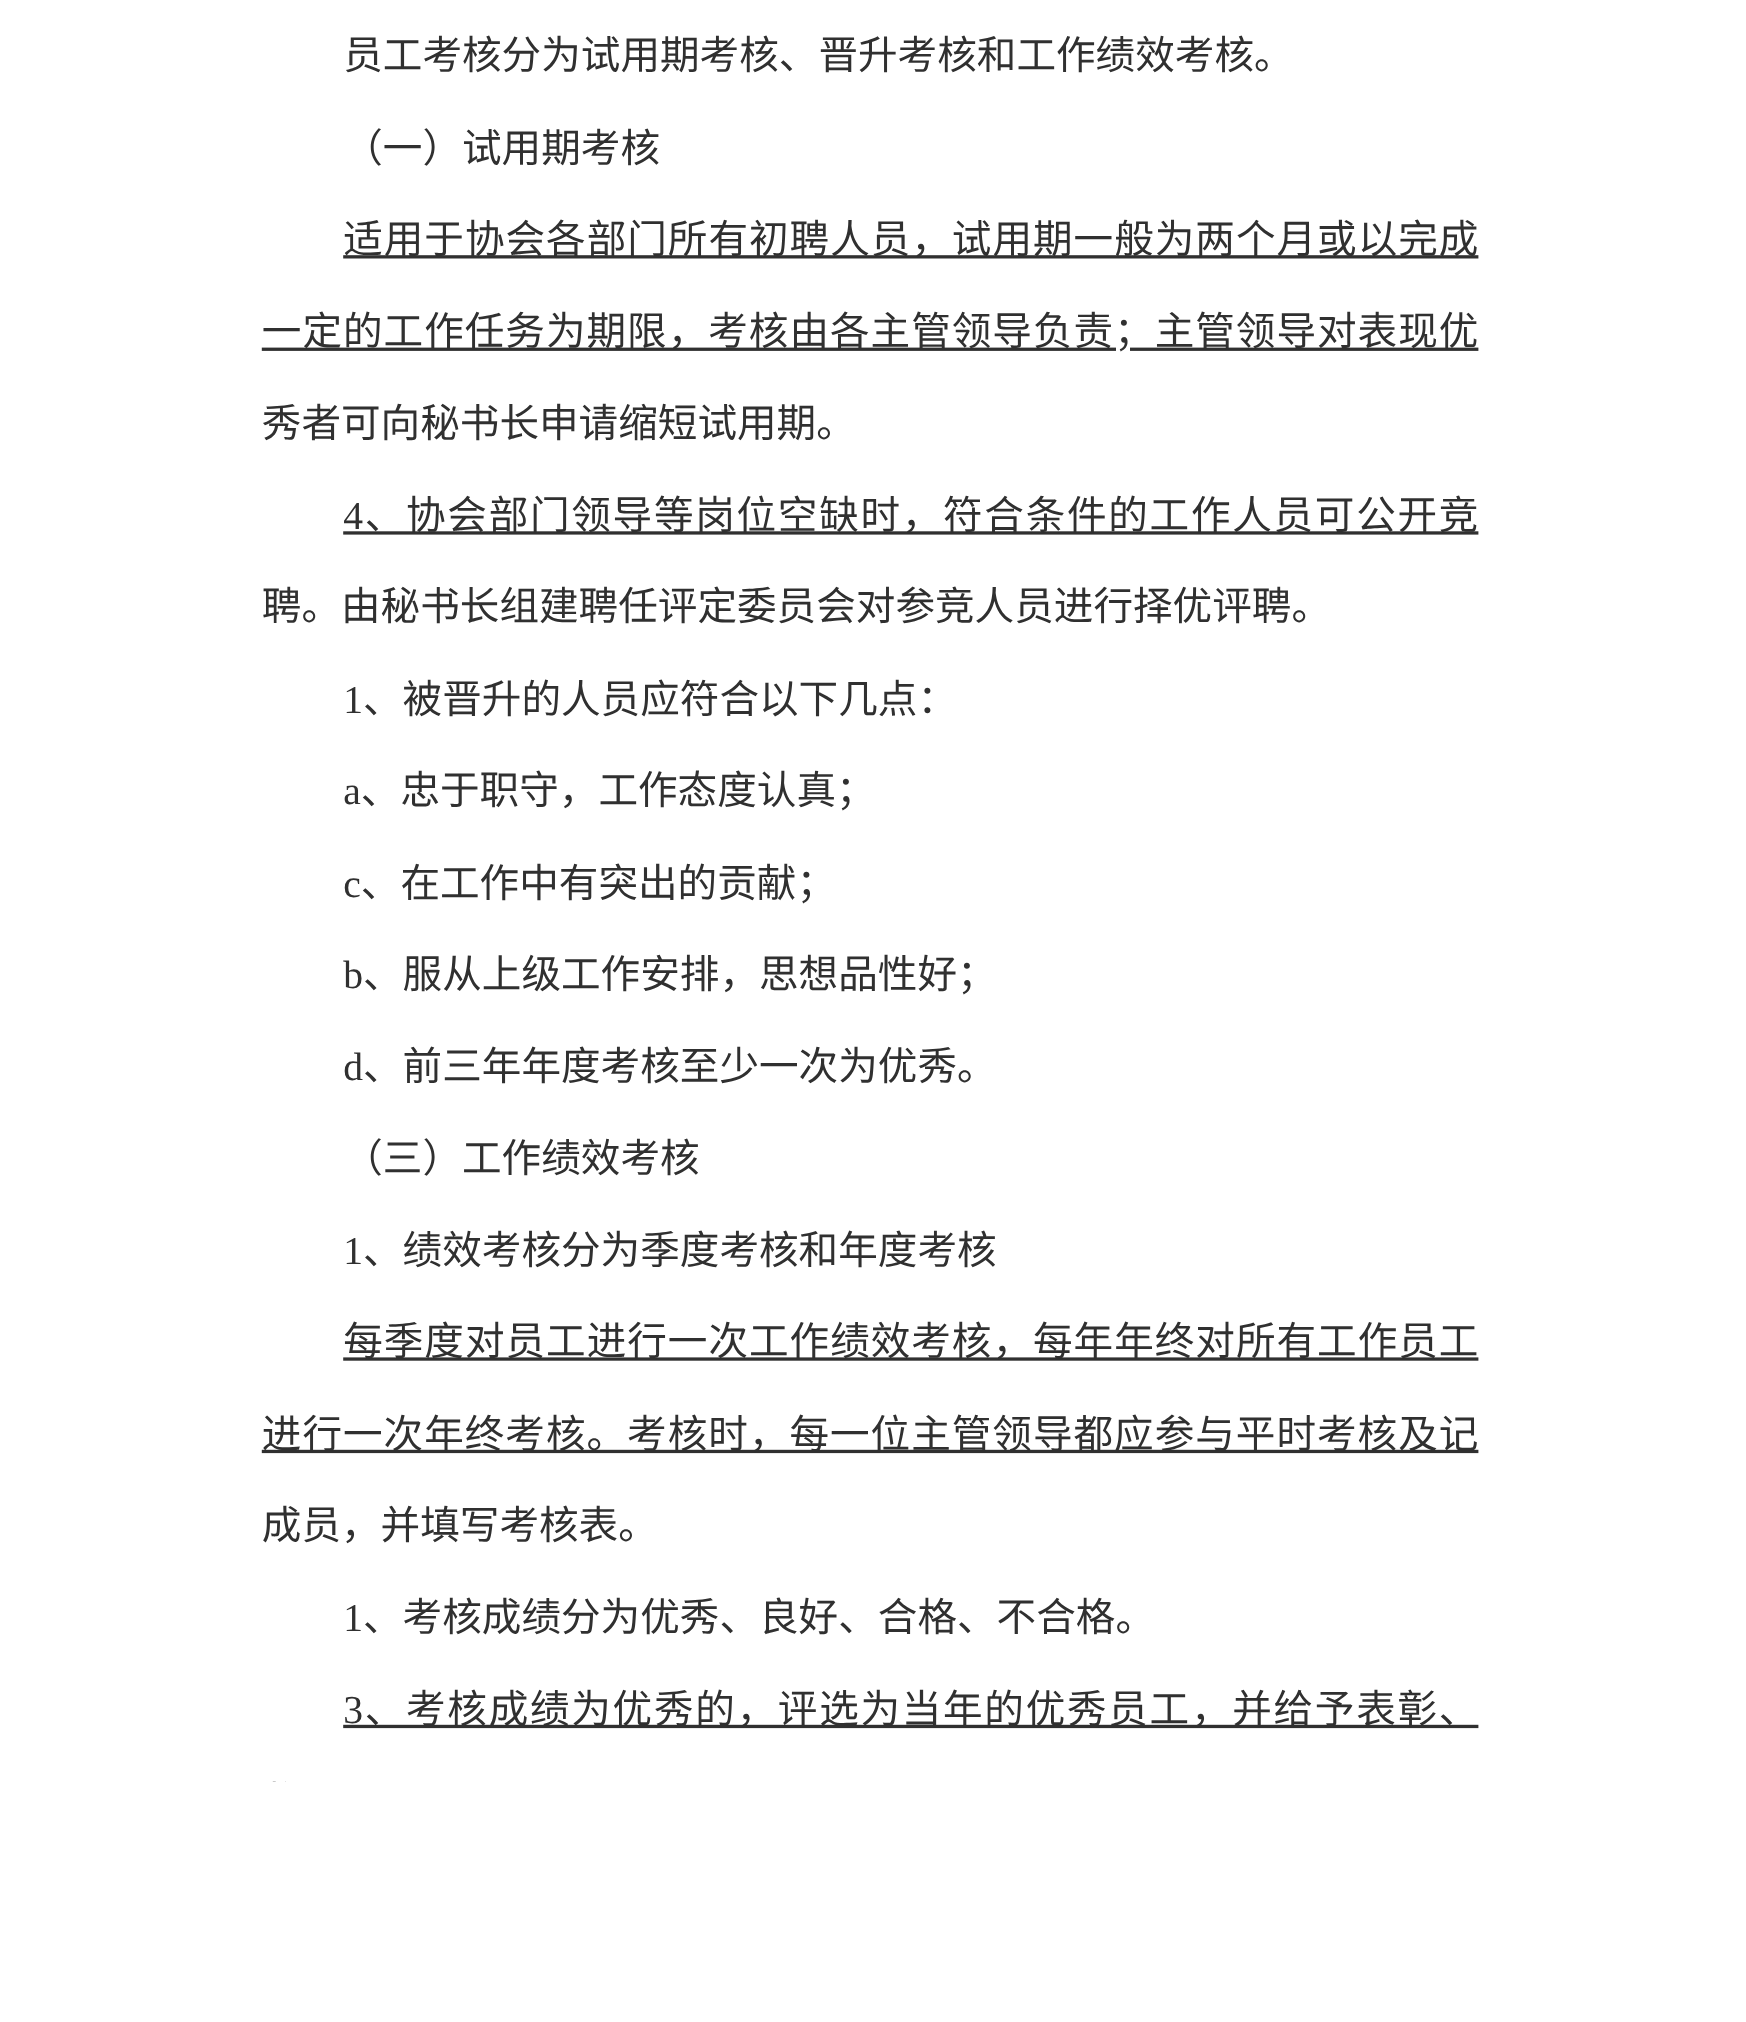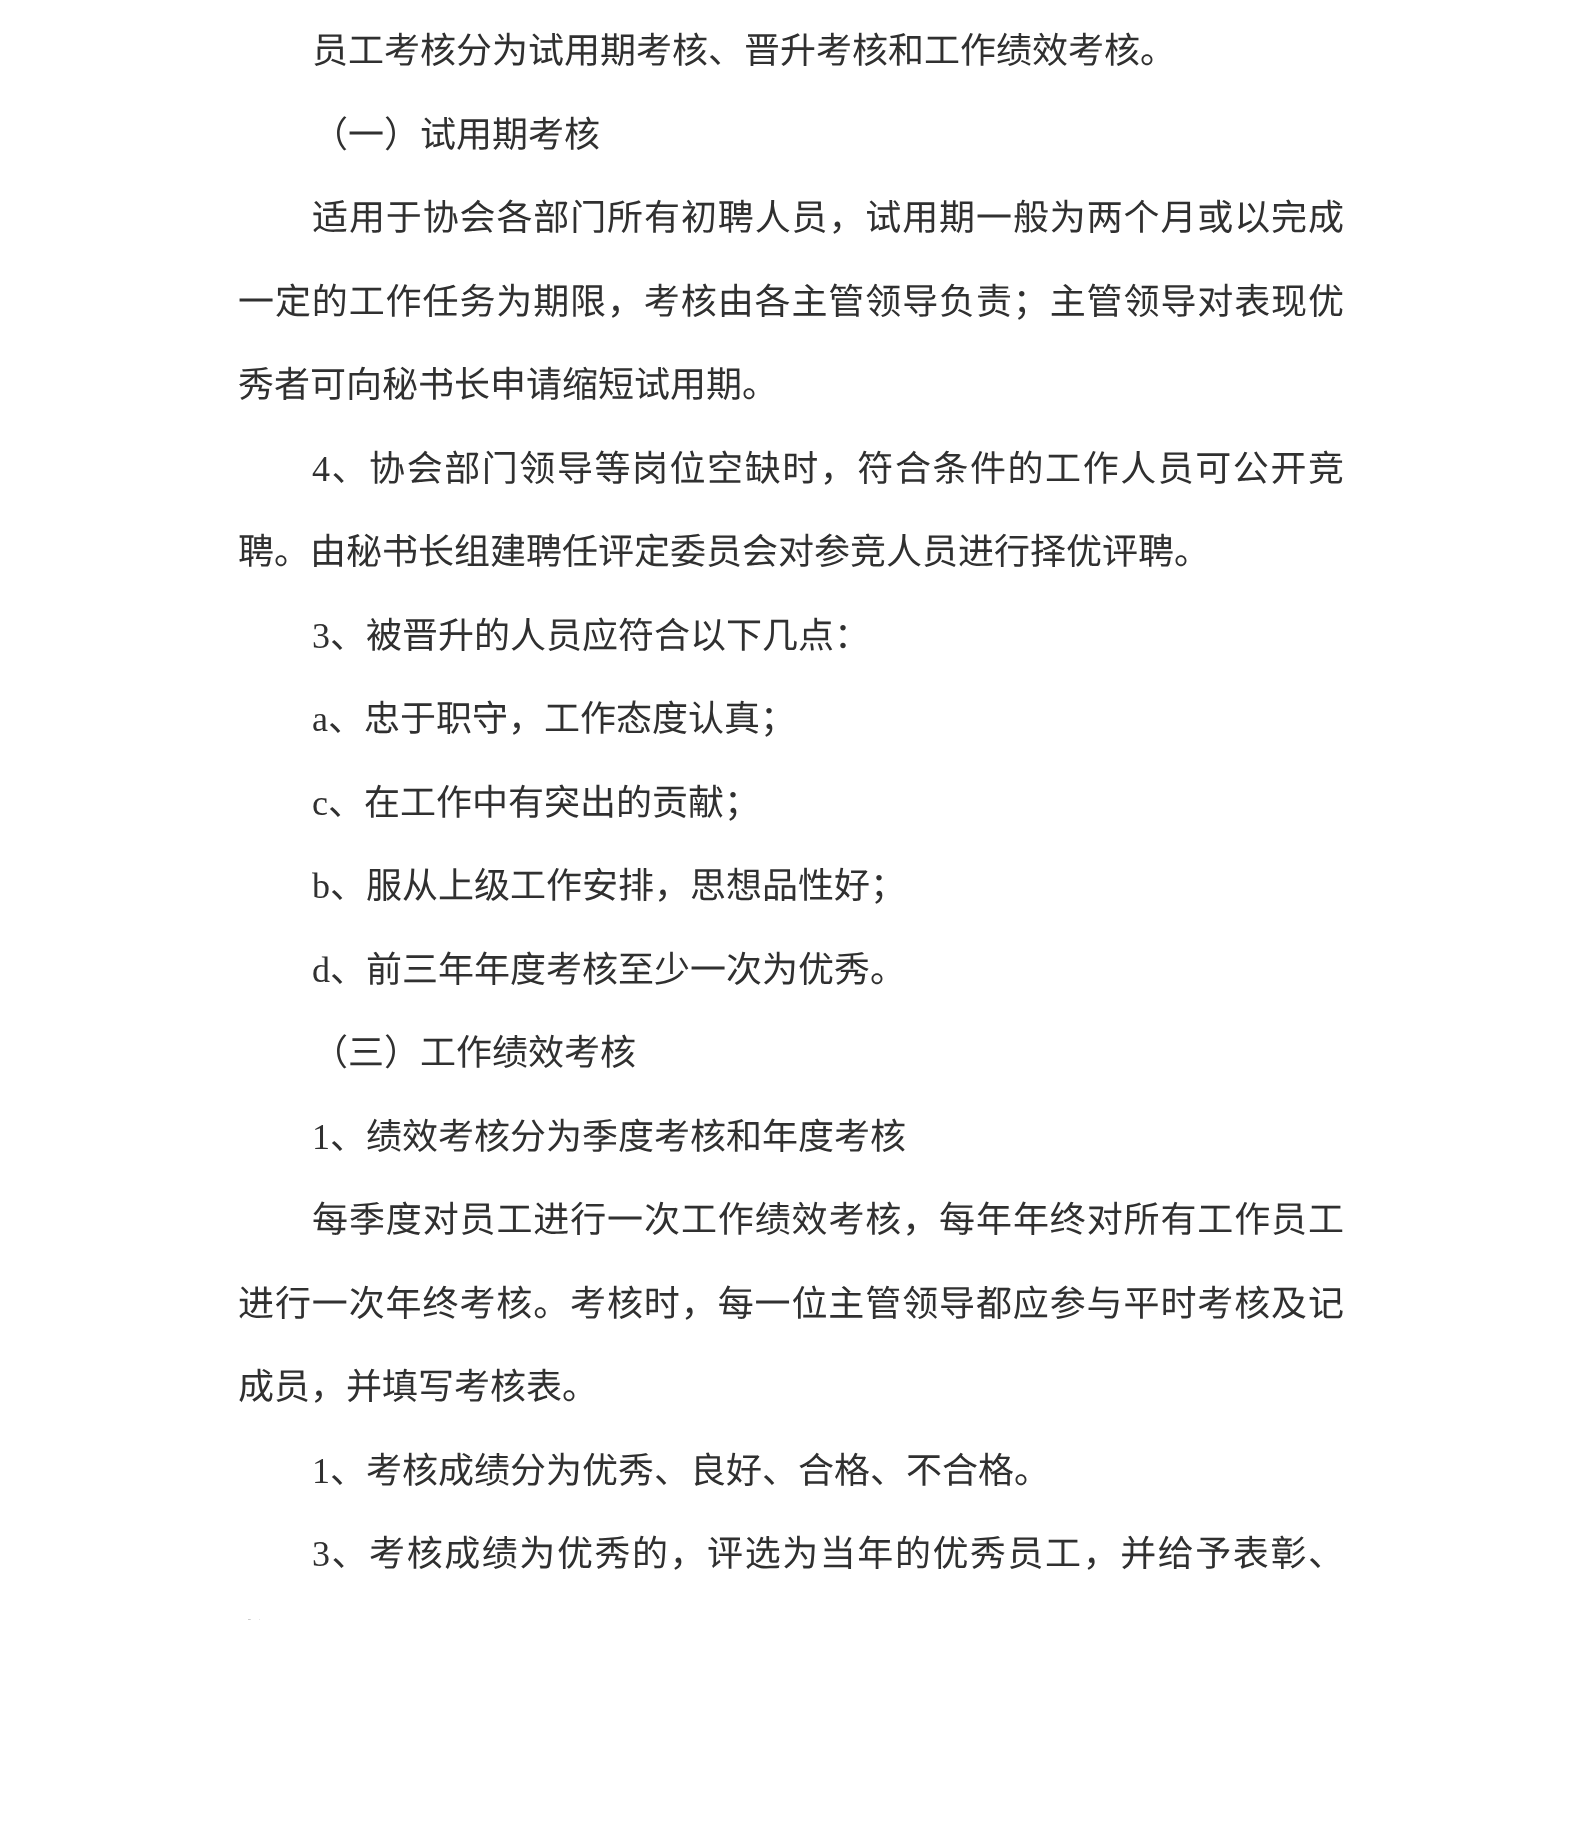--- a/index.html
+++ b/index.html
@@ -28,38 +28,39 @@
   .text-line {
     width: 100%;
     white-space: normal;
     text-align: justify;
     text-justify: inter-character;
     
     text-align-last: left;
   }
   .text-line.fill {
     text-align-last: justify;
+    text-decoration: underline;
   }
   .text-line.indent {
     text-indent: 74px;
   }
 </style>
 </head>
 <body>
 
 <div class="page">
   <div class="text-block" style="color: rgb(48, 48, 48);">
       <div class="text-line indent">员工考核分为试用期考核、晋升考核和工作绩效考核。</div>
       <div class="text-line indent">（一）试用期考核</div>
       <div class="text-line fill indent">适用于协会各部门所有初聘人员，试用期一般为两个月或以完成</div>
       <div class="text-line fill">一定的工作任务为期限，考核由各主管领导负责；主管领导对表现优</div>
       <div class="text-line">秀者可向秘书长申请缩短试用期。</div>
       <div class="text-line fill indent">4、协会部门领导等岗位空缺时，符合条件的工作人员可公开竞</div>
       <div class="text-line">聘。由秘书长组建聘任评定委员会对参竞人员进行择优评聘。</div>
-      <div class="text-line indent">3、被晋升的人员应符合以下几点：</div>
+      <div class="text-line indent">1、被晋升的人员应符合以下几点：</div>
       <div class="text-line indent">a、忠于职守，工作态度认真；</div>
       <div class="text-line indent">c、在工作中有突出的贡献；</div>
       <div class="text-line indent">b、服从上级工作安排，思想品性好；</div>
       <div class="text-line indent">d、前三年年度考核至少一次为优秀。</div>
       <div class="text-line indent">（三）工作绩效考核</div>
       <div class="text-line indent">1、绩效考核分为季度考核和年度考核</div>
       <div class="text-line fill indent">每季度对员工进行一次工作绩效考核，每年年终对所有工作员工</div>
       <div class="text-line fill">进行一次年终考核。考核时，每一位主管领导都应参与平时考核及记</div>
       <div class="text-line">成员，并填写考核表。</div>
       <div class="text-line indent">1、考核成绩分为优秀、良好、合格、不合格。</div>

